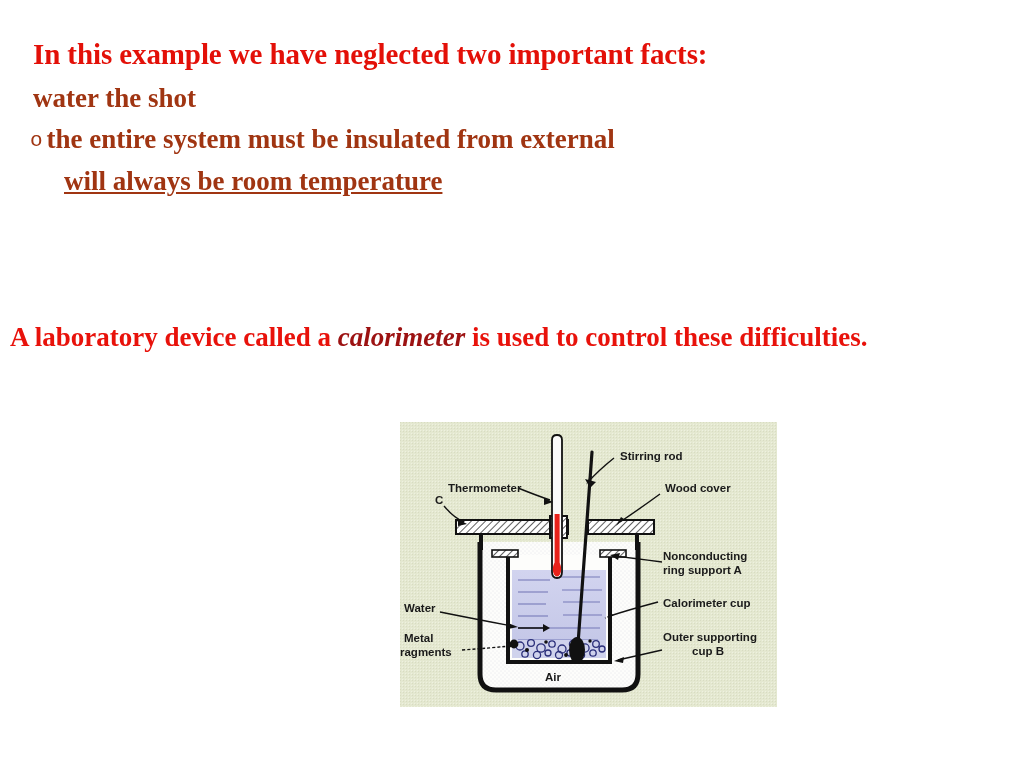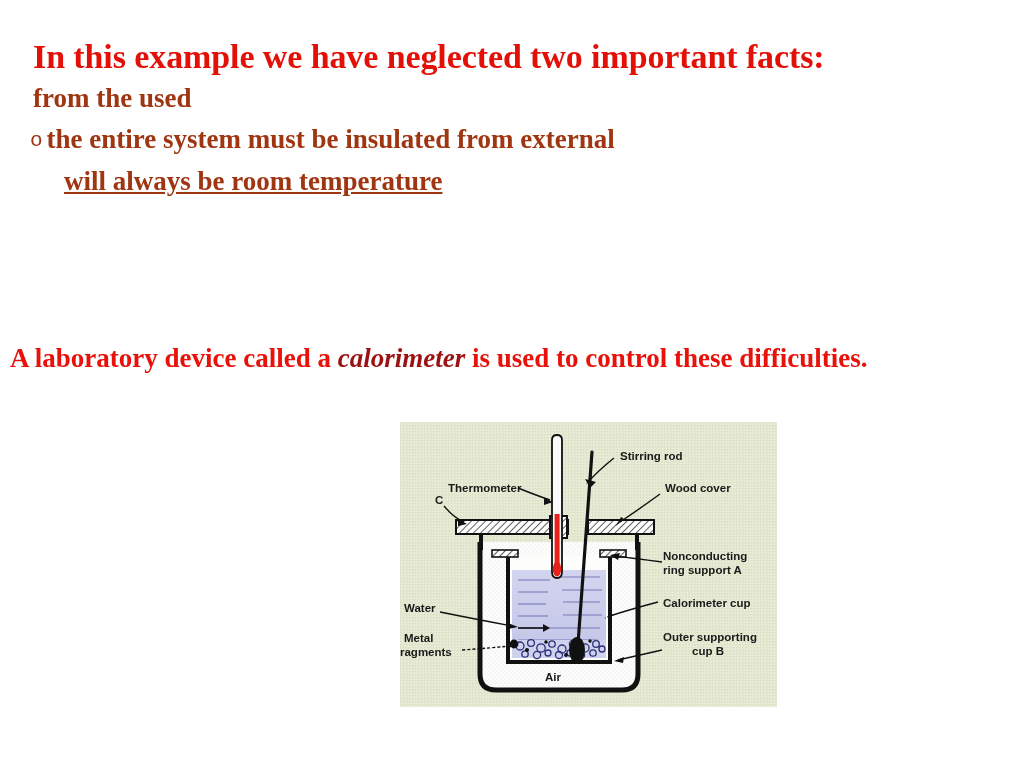--- a/index.html
+++ b/index.html
@@ -20,21 +20,21 @@
     position: absolute;
     left: 0;
     top: 0;
     width: 1024px;
   }
 
   .head-line {
     position: absolute;
     left: 33px;
     top: 38px;
-    font-size: 34px;
+    font-size: 29px;
     font-weight: bold;
     color: #e31008;
     letter-spacing: -0.1px;
     white-space: nowrap;
   }
 
   .bullet-block {
     position: absolute;
     left: 30px;
     top: 78px;
@@ -53,21 +53,21 @@
     font-family: "Liberation Mono", "DejaVu Sans Mono", monospace;
     font-weight: normal;
     font-size: 21px;
     vertical-align: 2px;
     padding-right: 4px;
   }
 
   .para-red {
     position: absolute;
     left: 10px;
-    top: 340px;
+    top: 319px;
     width: 1000px;
     color: #e8120b;
     font-size: 27px;
     font-weight: bold;
     line-height: 36px;
   }
   .para-red .em-word {
     font-style: italic;
     color: #9c1212;
   }
@@ -85,21 +85,21 @@
 </style>
 </head>
 <body>
 
 <div id="slide-text">
 
   <div class="head-line">In this example we have neglected two important facts:</div>
 
   <div class="bullet-block">
 
-    <div class="b-line indent-wrap">from the used</div>
+    <div class="b-line indent-wrap">water the shot</div>
 
     <div class="b-line">
       <span class="bullet-mark">o</span><span>the entire system must be insulated from external</span>
     </div>
     <div class="b-line indent-last">will always be room temperature</div>
 
   </div>
 
   <div class="para-red">
     <span>A laboratory device called a </span><span class="em-word">calorimeter</span><span> is used to control these difficulties.</span>

